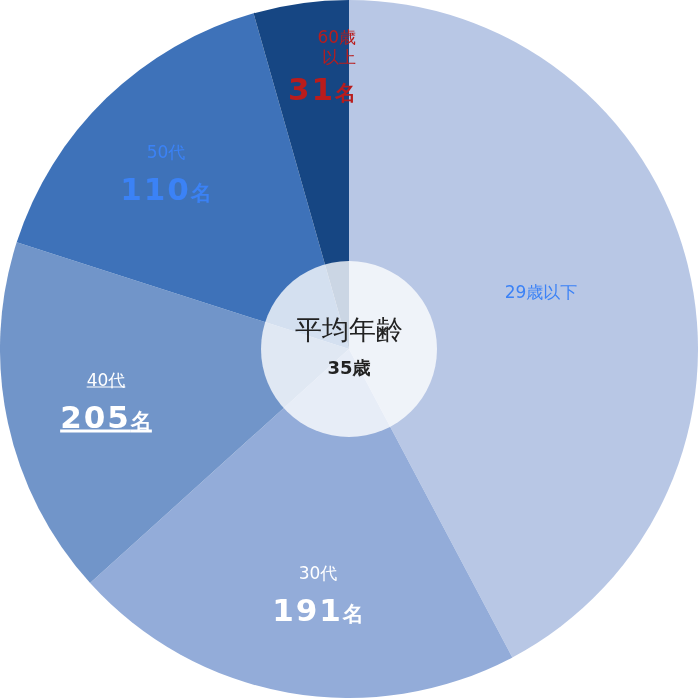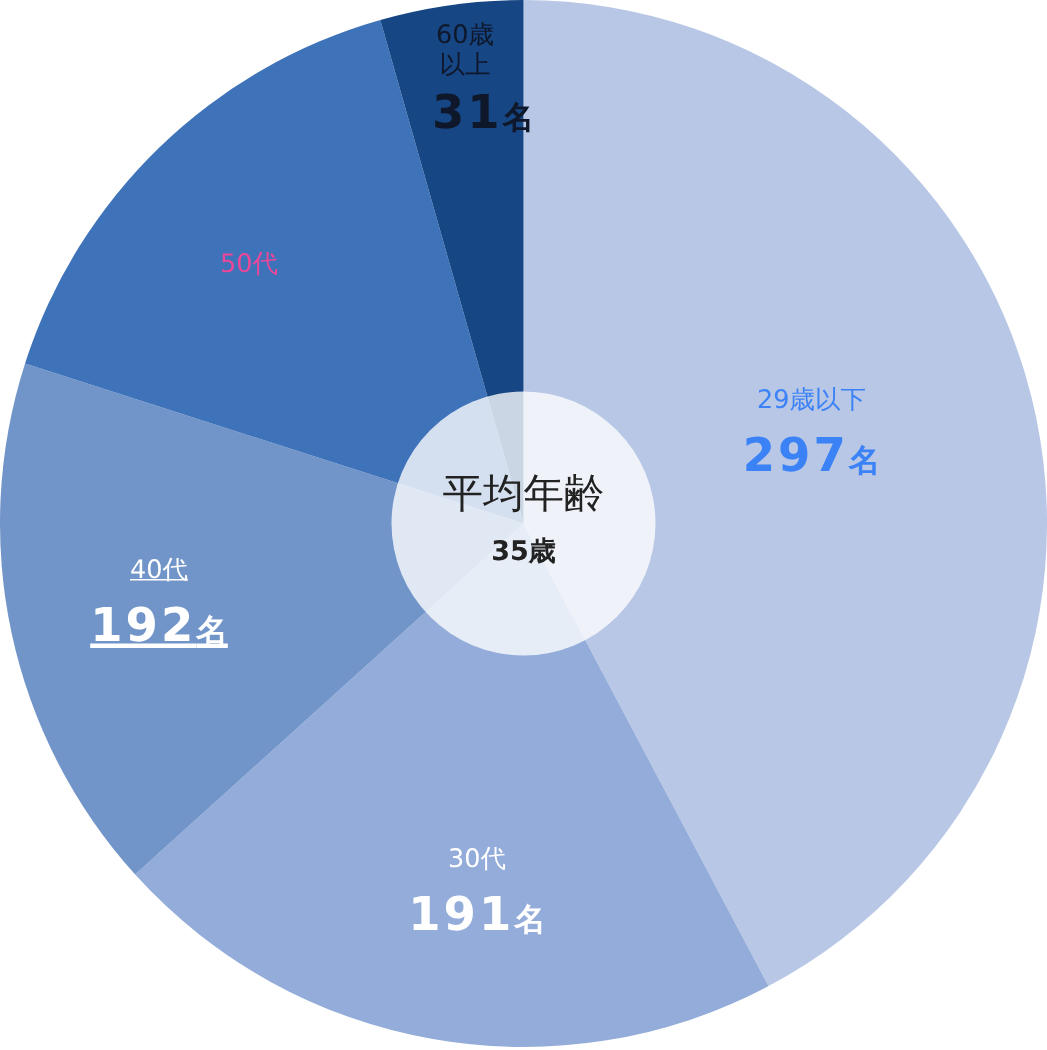--- a/index.html
+++ b/index.html
@@ -24,38 +24,38 @@
       <path d="M349,349 L512.3557451594443,657.4086583145854 A349,349 0 0 1 90.13002928956331,583.0669525250792 Z" fill="#93acd9"></path>
       <path d="M349,349 L90.13002928956331,583.0669525250792 A349,349 0 0 1 16.69783746496023,242.34038826933585 Z" fill="#7195c9"></path>
       <path d="M349,349 L16.69783746496023,242.34038826933585 A349,349 0 0 1 253.5357374832661,13.310300154836284 Z" fill="#3e72b9"></path>
       <path d="M349,349 L253.5357374832661,13.310300154836284 A349,349 0 0 1 348.99999999999994,0 Z" fill="#164683"></path>
     </g>
   <circle cx="349" cy="349" r="88" fill="#ffffff" fill-opacity="0.78"></circle>
 </svg>
 
 <div class="label" style="left:541px; top:292px; color:#3b82f6;">
   <span class="cat">29歳以下</span>
-  <span class="val"><span>297</span><span class="unit">名</span></span>
 </div>
 
 <div class="label" style="left:318px; top:570px; color:#ffffff;margin-top:28px;">
   <span class="cat">30代</span>
   <span class="val"><span>191</span><span class="unit">名</span></span>
 </div>
 
 <div class="label" style="left:106px; top:405px; color:#ffffff;text-decoration:underline;">
   <span class="cat">40代</span>
-  <span class="val"><span>192</span><span class="unit">名</span></span>
+  <span class="val"><span>205</span><span class="unit">名</span></span>
 </div>
 
-<div class="label" style="left:166px; top:177px; color:#ec4899;">
+<div class="label" style="left:166px; top:177px; color:#3b82f6;">
   <span class="cat">50代</span>
+  <span class="val"><span>110</span><span class="unit">名</span></span>
 </div>
 
-<div class="label" style="left:310px; top:56px; color:#0f172a;">
+<div class="label" style="left:310px; top:70px; color:#b91c1c;text-align:right;">
   <span class="cat" style="white-space:pre; line-height:20px;">60歳
 以上</span>
   <span class="val" style="margin-top:2px;margin-left:24px;"><span>31</span><span class="unit">名</span></span>
 </div>
 
 <div class="center-text">
   <span class="t1">平均年齢</span>
   <span class="t2">35歳</span>
 </div>
 

